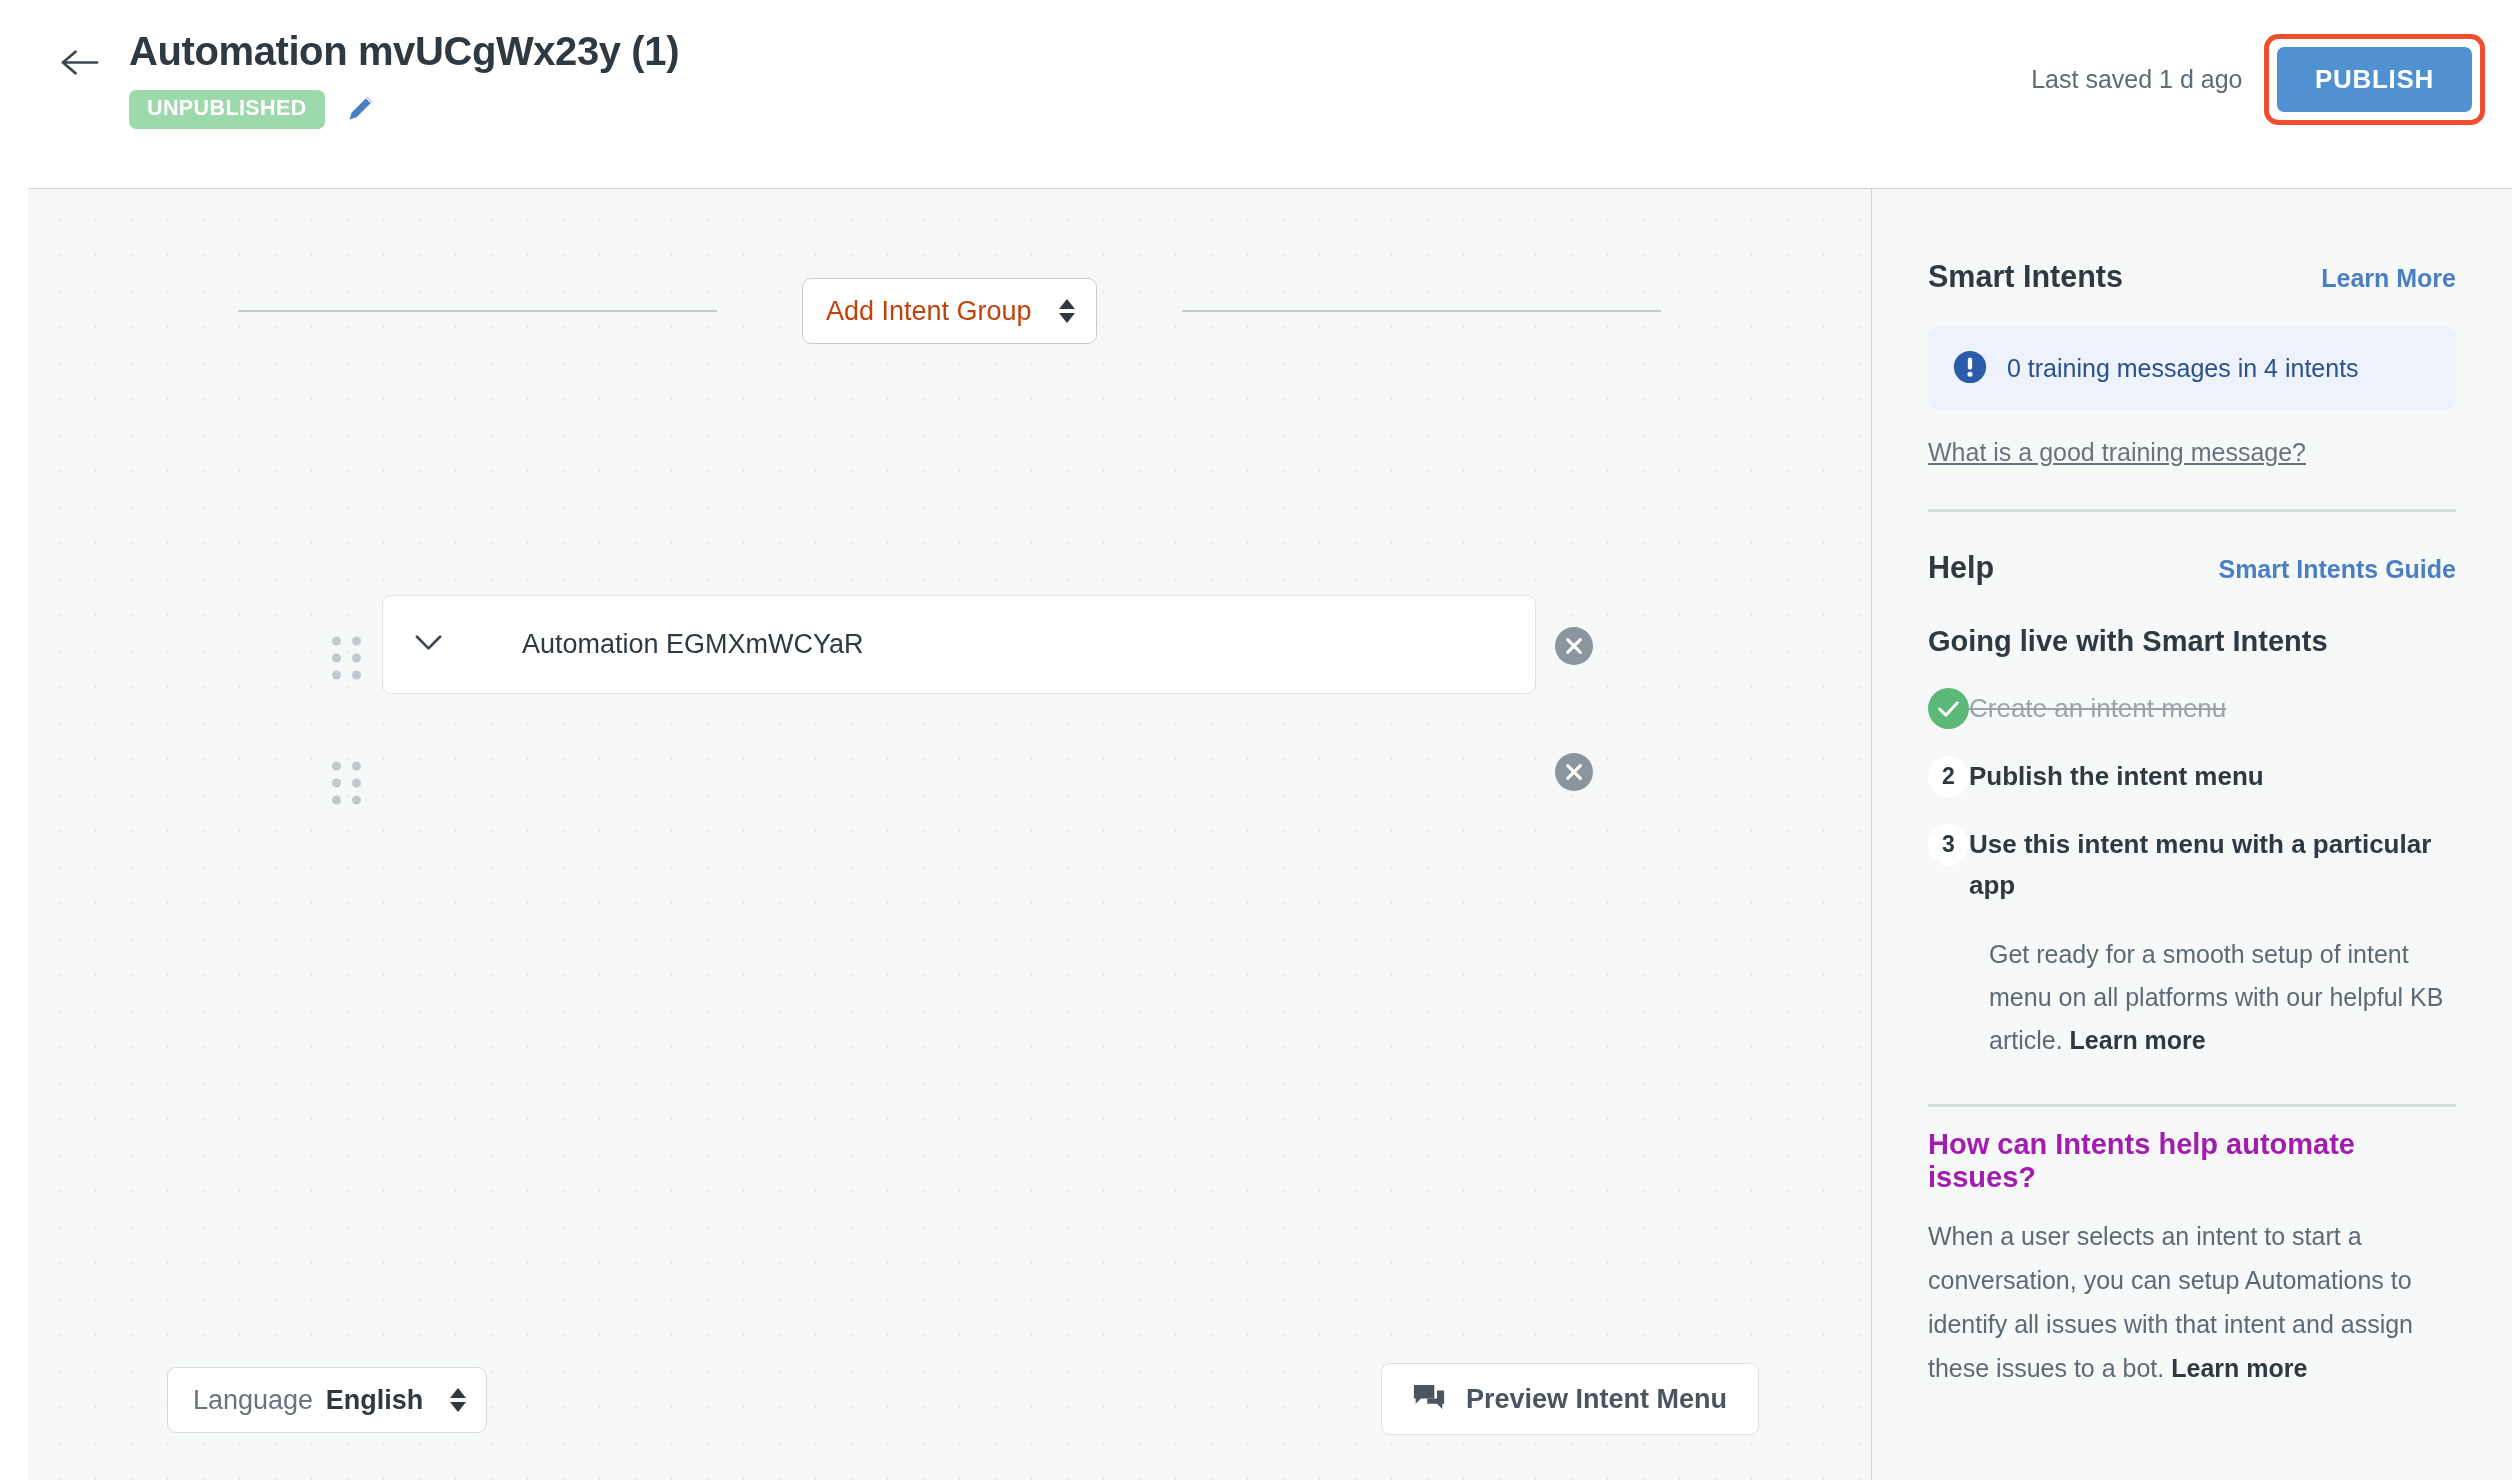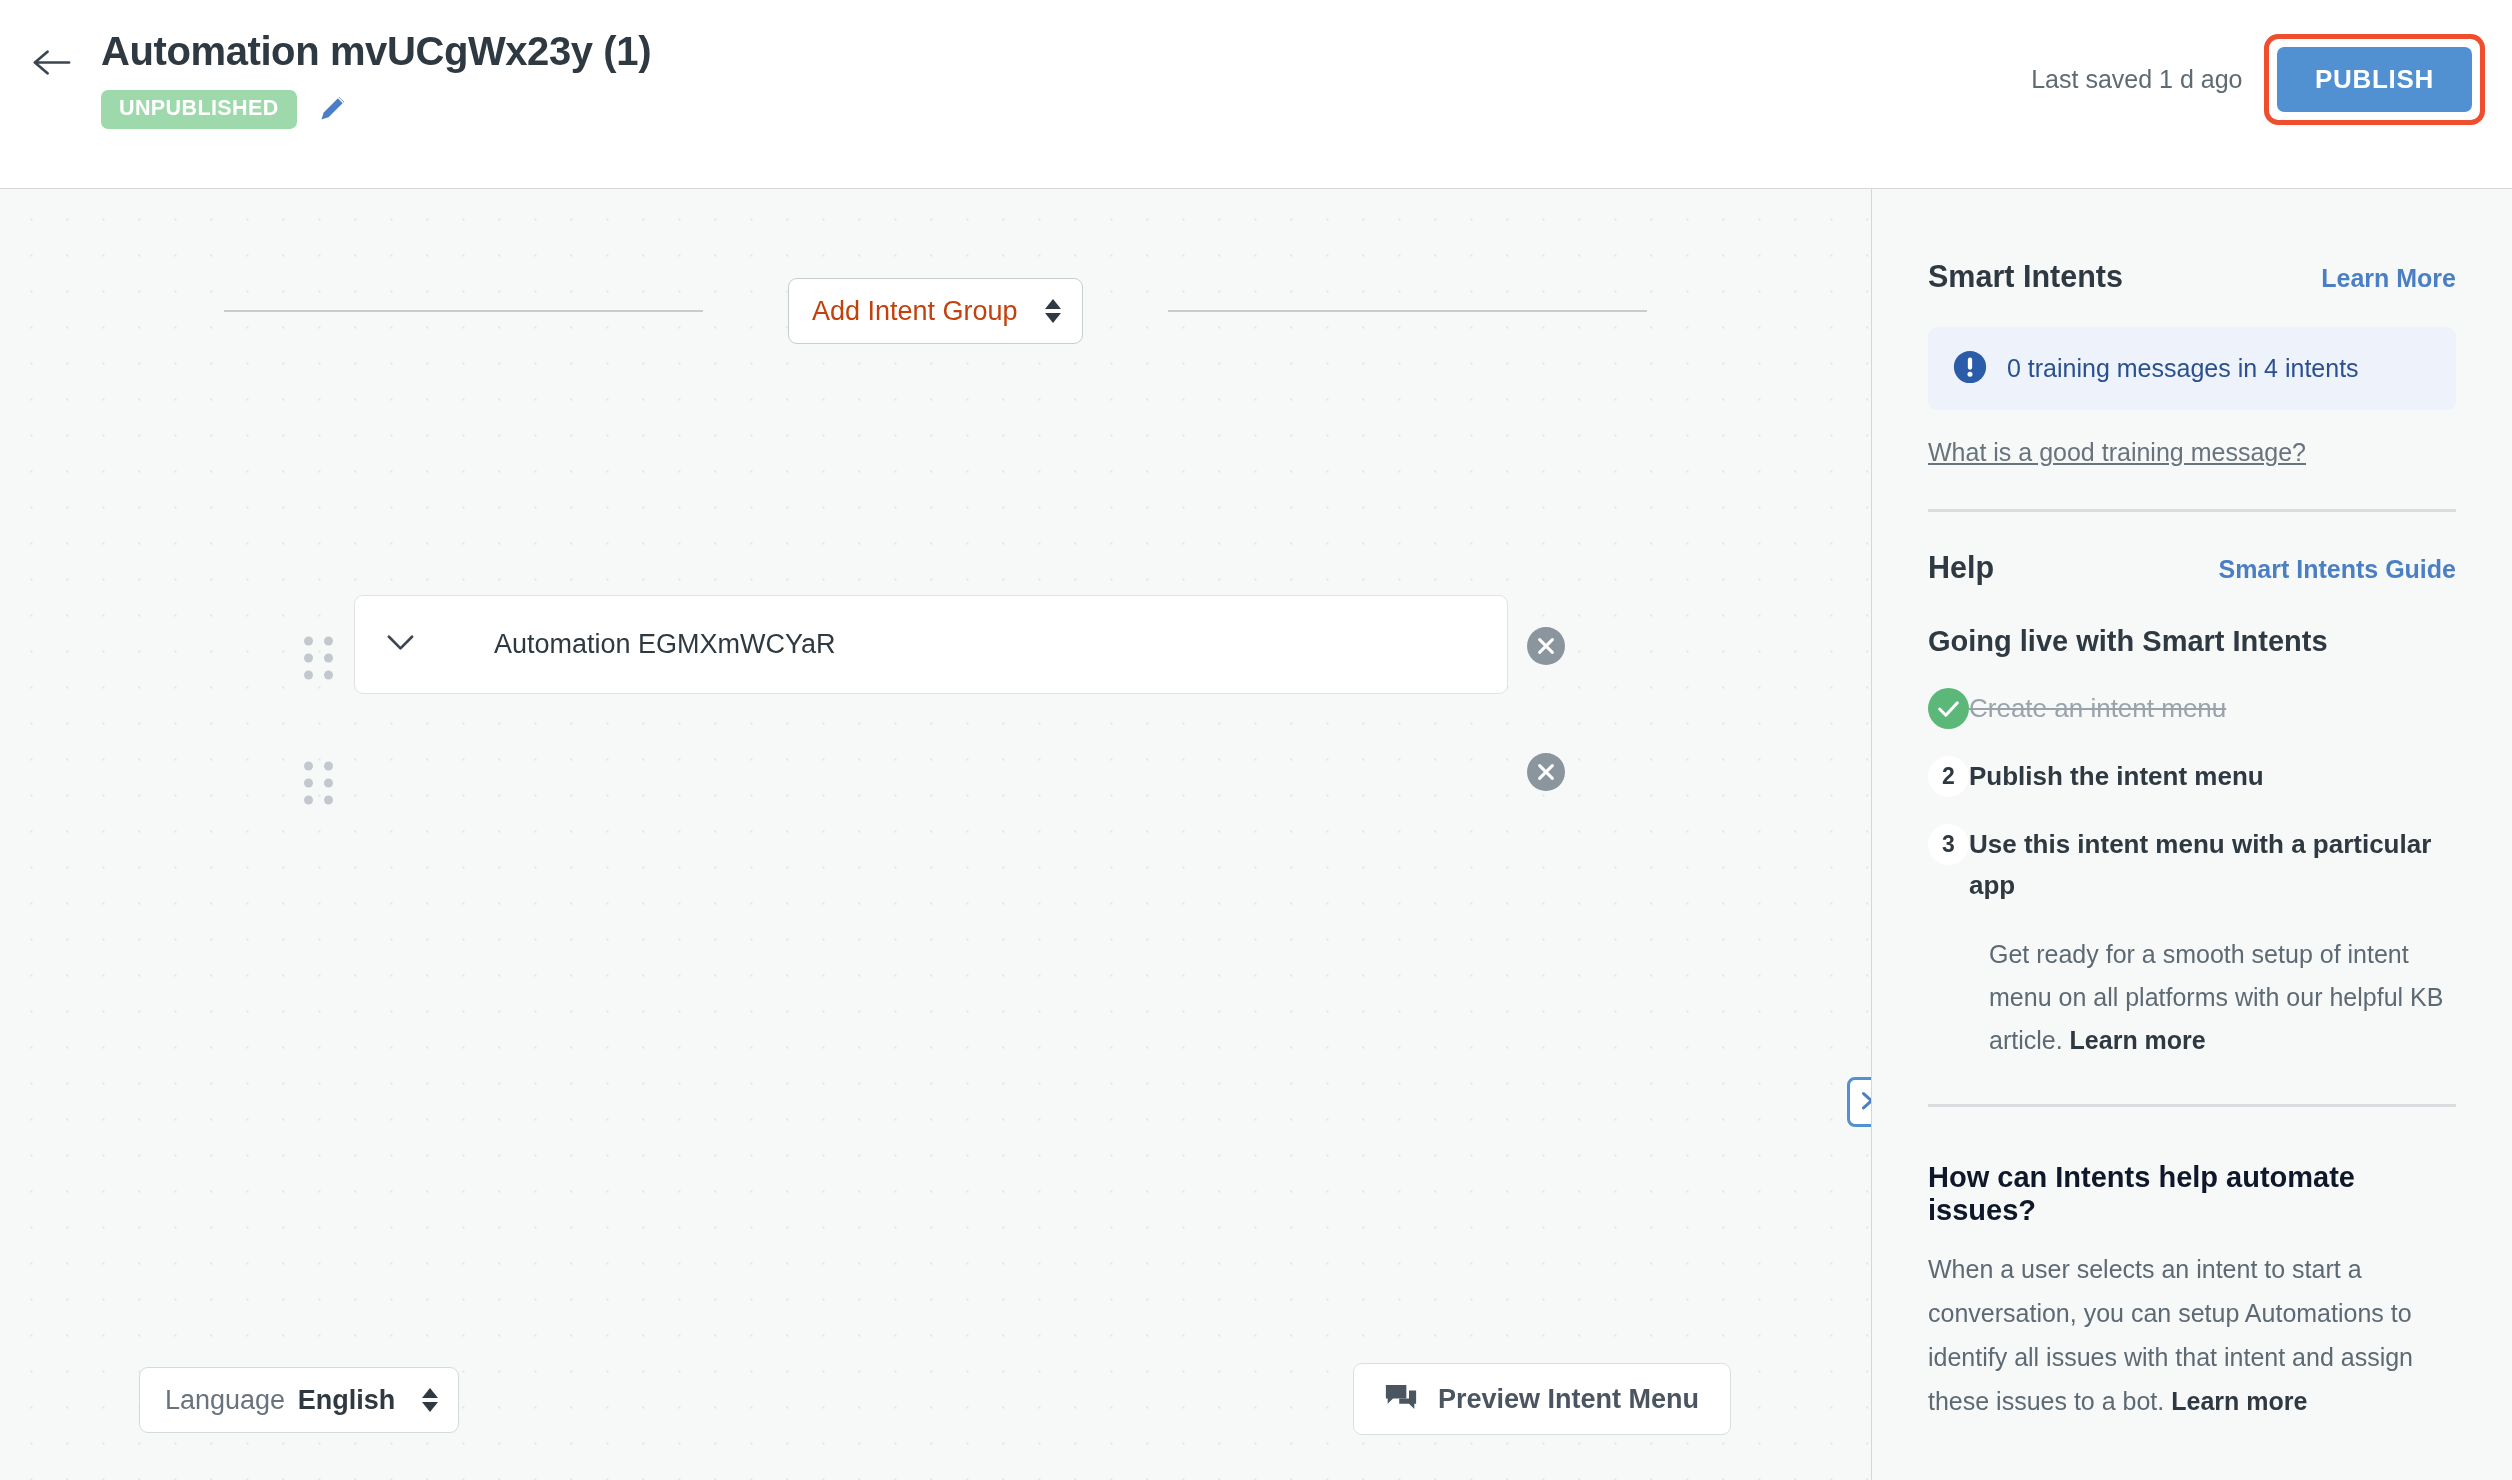--- a/index.html
+++ b/index.html
@@ -2,21 +2,21 @@
 <html style="font-size:14.3px"><head>
 <meta charset="utf-8">
 <style>
   * { box-sizing: border-box; margin: 0; padding: 0; }
   html, body {
     width: 2512px; height: 1480px;
     font-family: "Liberation Sans", sans-serif;
     background: #ffffff;
     overflow: hidden;
   }
-  .app { position: relative; width: 2512px; height: 1480px; display: flex; flex-direction: column; }
+  .app { position: relative; width: 2512px; height: 1480px; display: flex; flex-direction: column; padding-left: 28px; }
 
   
   .header {
     height: 189px; flex: 0 0 189px;
     background: #ffffff;
     border-bottom: 1.8px solid #d4d6d8;
     position: relative;
   }
   .back-arrow {
     position: absolute; left: 32px; top: 43px;
@@ -171,21 +171,21 @@
     font-size: 23px; font-weight: 600; color: #2f3941; background: #ffffff;
   }
   .step-mark.done { background: #5bb878; }
   .step-text { font-size: 26px; color: #2f3941; font-weight: bold; line-height: 41px; }
   .step-text.done { color: #9aa3ab; text-decoration: line-through; font-weight: normal; }
   .step-note {
     margin: 20px 0 0 61px; font-size: 25px; color: #5d6a74; line-height: 43px;
   }
   .inline-link { color: #2f3941; font-weight: bold; cursor: pointer; display: inline-block; }
 
-  .faq-title { font-size: 29px; font-weight: bold; color: #0f172a; margin-top: 54px; }
+  .faq-title { font-size: 29px; font-weight: bold; color: #a21caf; margin-top: 21px; }
   .faq-body { margin-top: 20px; font-size: 25px; color: #5d6a74; line-height: 44px; }
 </style>
 </head>
 <body>
 
 <div class="app">
 
   <div class="header">
 
     <div class="back-arrow">

